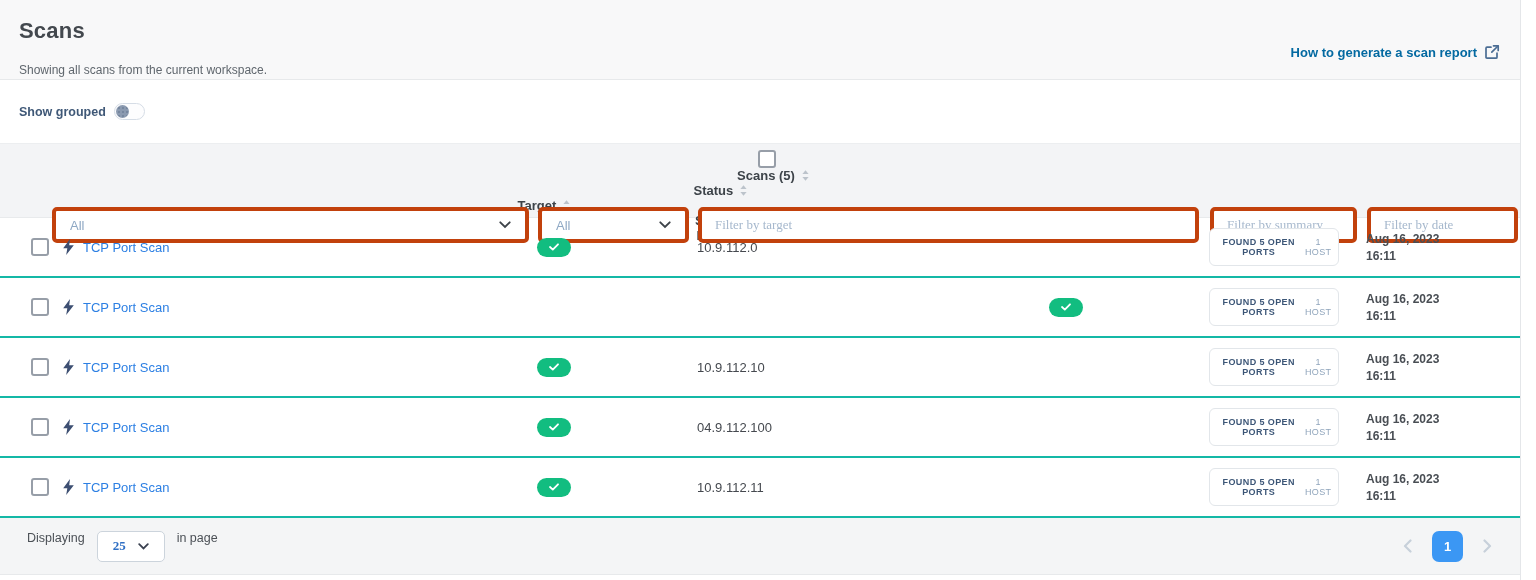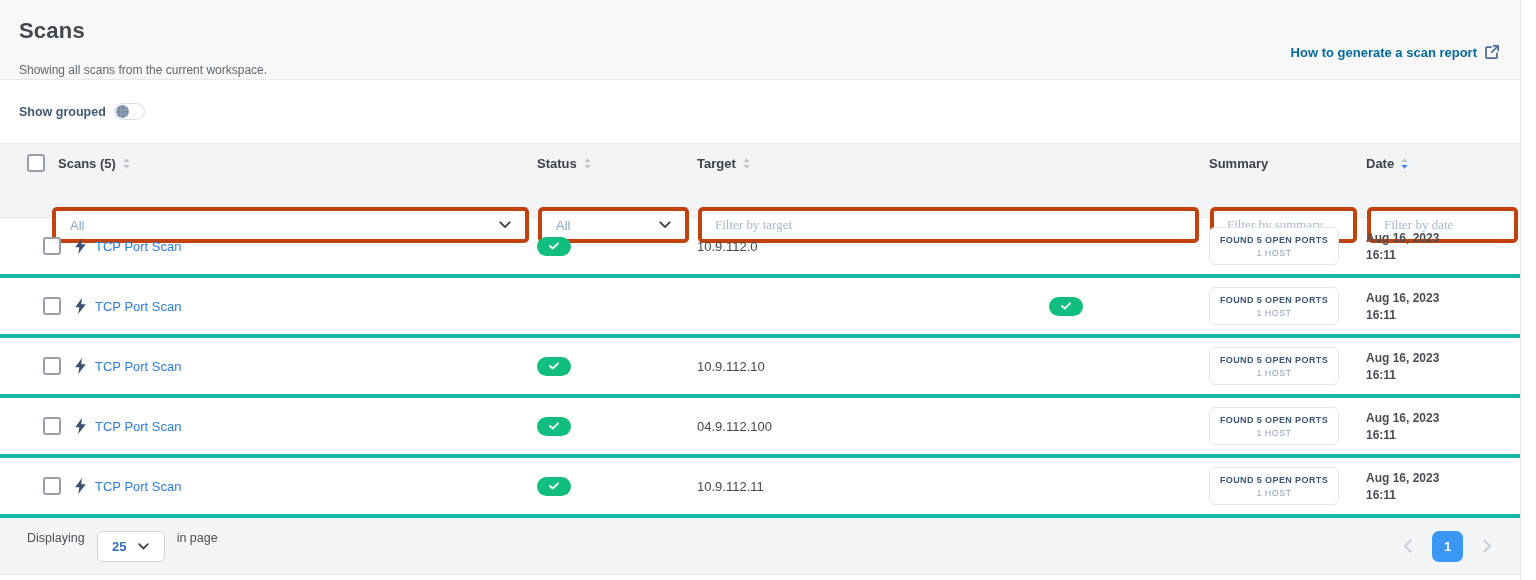--- a/index.html
+++ b/index.html
@@ -69,21 +69,21 @@
 
   
   .thead {
     background: #f3f4f6;
     border-top: 1px solid #eceef0;
     border-bottom: 1px solid #e8eaec;
     height: 75px;
   }
   .header-row {
     display: flex; align-items: center;
-    height: 32px; padding: 6px 0 0 27px;
+    height: 32px; padding: 6px 0 0 27px; flex-direction: column;
   }
   .col-check { width: 31px; flex: none; display: flex; align-items: center; }
   .col-name { flex: 1; display: flex; align-items: center; min-width: 0; }
   .col-status { width: 160px; flex: none; display: flex; align-items: center; }
   .col-target { width: 512px; flex: none; display: flex; align-items: center; }
   .col-summary { width: 157px; flex: none; display: flex; align-items: center; }
   .col-date { width: 154px; flex: none; display: flex; align-items: center; }
   .col-header { display: flex; align-items: center; gap: 6px; cursor: pointer; }
   .col-header-label { font-size: 13px; font-weight: bold; color: #3d4349; }
   .sort-icon .tri { fill: #bcc3cb; }
@@ -110,35 +110,35 @@
   .filter-input::placeholder { color: #a6b8cd; opacity: 1; }
   .f-scan { width: 477px; margin-right: 9px; }
   .f-status { width: 151px; margin-right: 9px; }
   .f-target { width: 501px; margin-right: 11px; }
   .f-summary { width: 147px; margin-right: 10px; }
   .f-date { width: 151px; }
 
   .tbody { background: #fff; }
   .trow {
     display: flex; align-items: center;
-    height: 60px; padding-left: 43px;
-    border-bottom: 4px solid #14b8a6;
+    height: 60px; padding-left: 31px;
+    border-bottom: 2px solid #14b8a6;
   }
   .scan-name { display: flex; align-items: center; gap: 8px; }
   .bolt-icon { display: flex; margin-right: 0; }
   .scan-link { font-size: 13px; color: #2c7fe3; cursor: pointer; text-decoration: none; }
   .status-pill {
     width: 34px; height: 19px; border-radius: 10px;
     background: #12bd80; display: flex; align-items: center; justify-content: center;
   }
   .target-text { font-size: 13px; color: #45494f; }
   .summary-badge {
     width: 130px; min-height: 38px; padding: 5px 6px;
     background: #fff; border: 1px solid #e2e6ea; border-radius: 6px;
-    display: flex; flex-direction: column; align-items: center; justify-content: center; gap: 3px;
+    display: flex; align-items: center; justify-content: center; gap: 3px;
     text-align: center;
   }
   .summary-primary { font-size: 9px; font-weight: bold; color: #3c5677; letter-spacing: .4px; }
   .summary-secondary { font-size: 9px; color: #90a5bc; letter-spacing: .4px; }
   .date-cell { display: flex; flex-direction: column; gap: 3px; }
   .date-line { font-size: 12px; font-weight: bold; color: #494e54; }
 
   
   .tfoot {
     height: 57px; background: #f4f5f6;
@@ -147,21 +147,21 @@
     padding: 0 24px 0 27px;
   }
   .foot-left { display: flex; align-items: flex-start; gap: 12px; }
   .foot-label { font-size: 12.5px; color: #4b5056; }
   .page-size-select {
     width: 68px; height: 31px; background: #fff;
     border: 1px solid #ccd4dc; border-radius: 5px;
     display: flex; align-items: center; justify-content: center; gap: 12px;
     cursor: pointer;
   }
-  .page-size-value { font-size: 13px; font-weight: bold; color: #2f6fc4; }
+  .page-size-value { font-size: 13px; font-weight: bold; color: #2f6fc4; font-family: Liberation Serif, serif; }
   .pagination { display: flex; align-items: center; gap: 16px; }
   .page-chevron { display: flex; padding: 4px; cursor: pointer; }
   .page-number {
     width: 31px; height: 31px; border-radius: 7px;
     background: #3b97f4; color: #fff; font-size: 13px; font-weight: bold;
     display: flex; align-items: center; justify-content: center; cursor: pointer;
   }
 </style>
 </head>
 <body>

